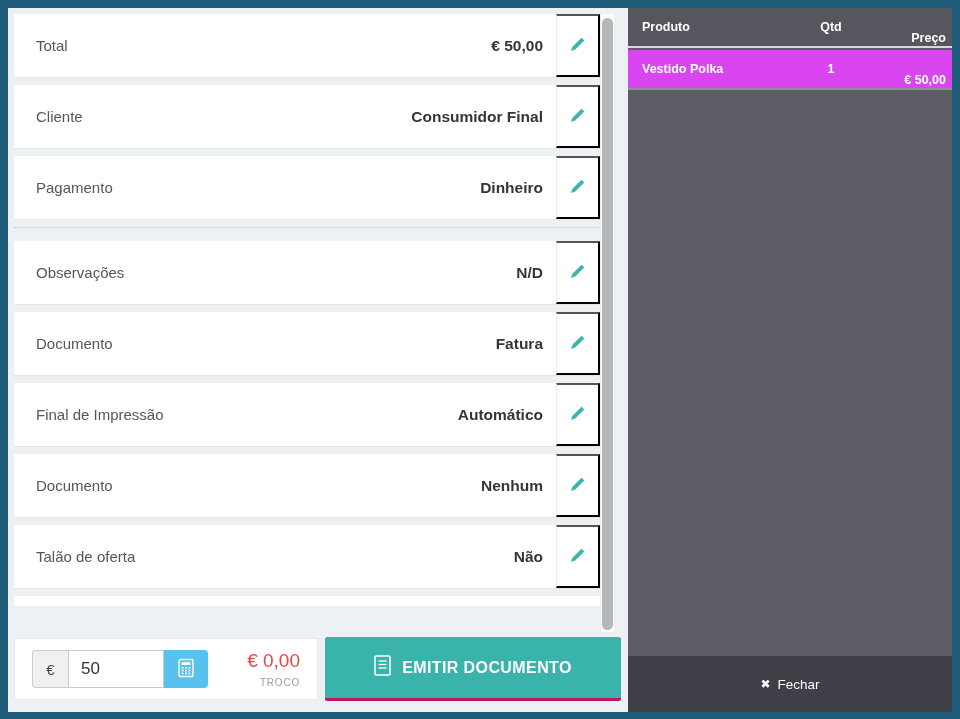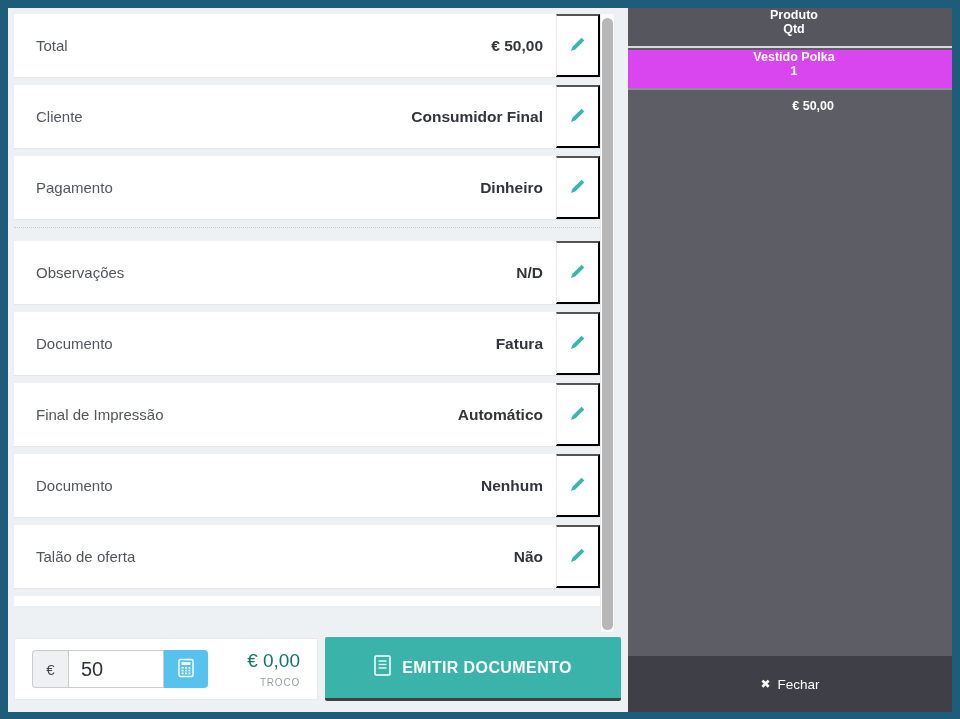--- a/index.html
+++ b/index.html
@@ -32,39 +32,39 @@
 
   
   .left-footer { position:absolute; left:0; bottom:0; width:620px; height:80px; background:#edf1f4; }
   .payment-card { position:absolute; left:6px; top:6px; width:304px; height:62px;
                   background:#ffffff; border:1px solid #e7eaec;
                   display:flex; align-items:center; justify-content:space-between; padding:0 17px; }
   .input-group { display:flex; align-items:stretch; height:38px; }
   .currency-addon { width:36px; background:#eef0f2; border:1px solid #c8ccd0; border-right:0;
                     border-radius:4px 0 0 4px; display:flex; align-items:center; justify-content:center;
                     color:#44464c; font-size:15px; }
-  .amount-input { width:96px; border:1px solid #c8ccd0; font-size:20px; color:#2f3237;
+  .amount-input { width:96px; border:1px solid #c8ccd0; font-size:17px; color:#2f3237;
                   padding-left:12px; outline:none; border-radius:0;
                   font-family:"Liberation Sans","DejaVu Sans",sans-serif; }
   .calc-btn { width:44px; background:#58c2ef; border:none; border-radius:0 4px 4px 0;
               display:flex; align-items:center; justify-content:center; cursor:pointer; }
   .troco-block { text-align:right; }
-  .troco-value { font-size:19px; color:#0f766e; }
+  .troco-value { font-size:19px; color:#ef4444; }
   .troco-label { font-size:10px; color:#9ba1a8; letter-spacing:0.8px; margin-top:5px; }
 
   .emit-btn { position:absolute; left:317px; top:5px; width:296px; height:64px;
-              background:#3ab3ab; border:none; border-bottom:3px solid #404040; border-radius:2px;
+              background:#3ab3ab; border:none; border-bottom:3px solid #be185d; border-radius:2px;
               color:#ffffff; font-weight:bold; font-size:16px; letter-spacing:0.4px;
               display:flex; align-items:center; justify-content:center; gap:11px; cursor:pointer;
               font-family:"Liberation Sans","DejaVu Sans",sans-serif; }
 
   
   .right-panel { position:absolute; left:620px; top:0; width:324px; height:704px; background:#5d5d65; }
   .cart-header, .cart-row { display:flex; align-items:center;
-              padding:0 6px 0 14px; color:#ffffff; font-weight:bold; font-size:12.5px;flex-direction:column; }
+              padding:0 6px 0 14px; color:#ffffff; font-weight:bold; font-size:12.5px; }
   .cart-header { position:absolute; top:0; left:0; right:0; height:40px;
                  background:#56565f; border-bottom:2px solid #d9d9dd; }
   .cart-row { position:absolute; top:42px; left:0; right:0; height:40px;
               background:#d946ef; border-bottom:2px solid #8f8f98; cursor:pointer; }
   .col-produto { flex:1; text-align:left; }
   .col-qtd { width:70px; text-align:center; }
   .col-preco { width:80px; text-align:right;margin-top:21px; }
   .cart-footer { position:absolute; bottom:0; left:0; right:0; height:56px; background:#3e3f47;
                  color:#ffffff; font-size:13.5px; display:flex; align-items:center; justify-content:center;
                  gap:7px; cursor:pointer; }

